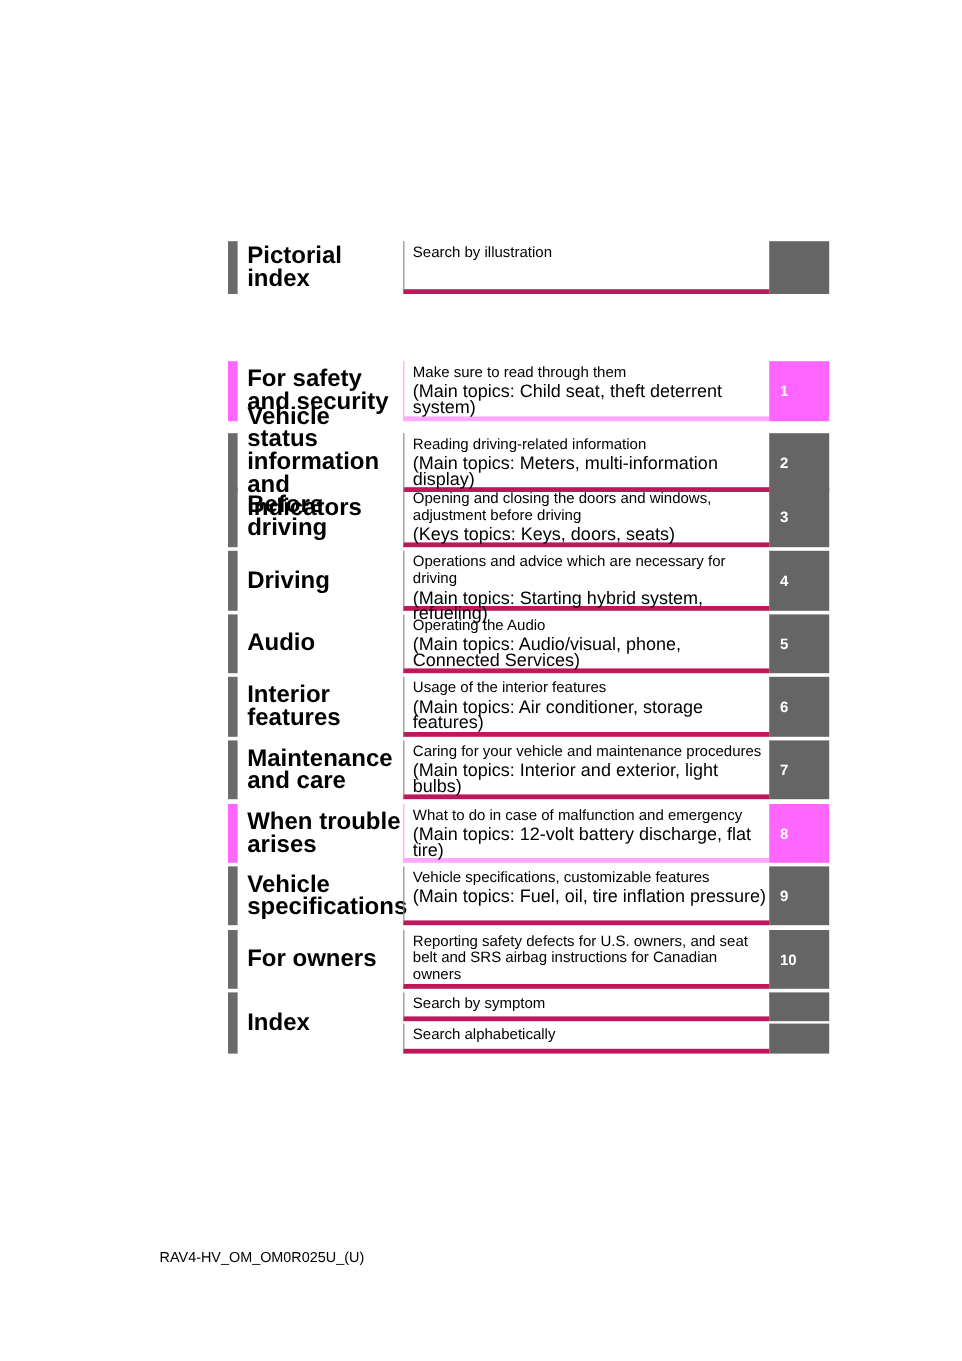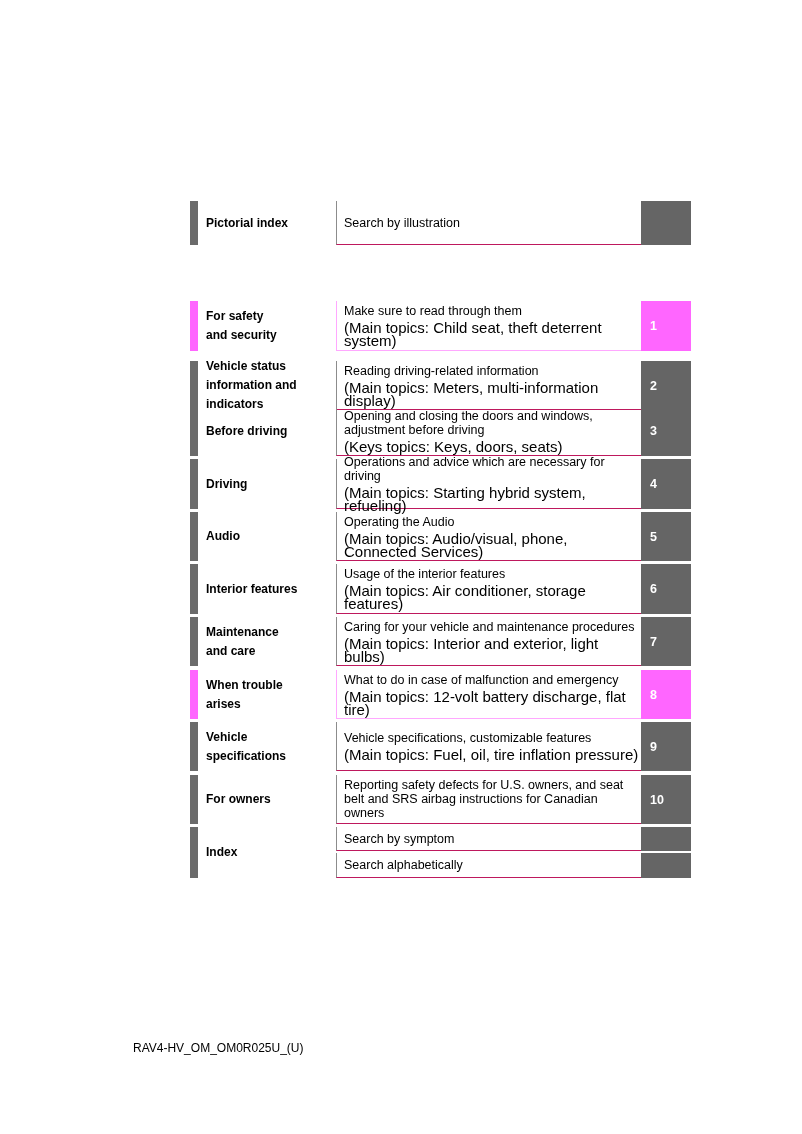--- a/index.html
+++ b/index.html
@@ -6,28 +6,28 @@
   body {
     width: 802px; height: 1134px; background: #ffffff; position: relative;
     font-family: "Liberation Sans", sans-serif; color: #000;
     overflow: hidden;
   }
   .row { position: absolute; left: 190px; width: 501px; }
   .bar { position: absolute; left: 0; top: 0; bottom: 0; width: 8px; background: #6b6b6b; }
   .title {
     position: absolute; left: 16px; top: 0; bottom: 0; width: 128px;
     display: flex; align-items: center;
-    font-weight: bold; font-size: 12px; line-height: 19px;
+    font-weight: bold; font-size: 20px; line-height: 19px;
     white-space: pre-line;
   }
   .desc {
     position: absolute; left: 146px; top: 0; bottom: 0; width: 305px;
-    border-left: 1px solid #8c8c8c; border-bottom: 1px solid #be185d;
+    border-left: 1px solid #8c8c8c; border-bottom: 4px solid #be185d;
     box-sizing: border-box; padding: 2px 0 2px 7px;
-    display: flex; flex-direction: column; justify-content: center;
+    display: flex; flex-direction: column; 
   }
   .desc .main { font-size: 12.5px; line-height: 14px; }
   .desc .sub { font-size: 15px; line-height: 13px; margin-top: 3px; }
   .tab {
     position: absolute; left: 451px; top: 0; bottom: 0; width: 50px;
     background: #656565; color: #fff; font-weight: bold; font-size: 12.5px;
     display: flex; align-items: center; padding-left: 9px; box-sizing: border-box;
   }
   .row.pink .bar { background: #ff66ff; }
   .row.pink .tab { background: #ff66ff; }

